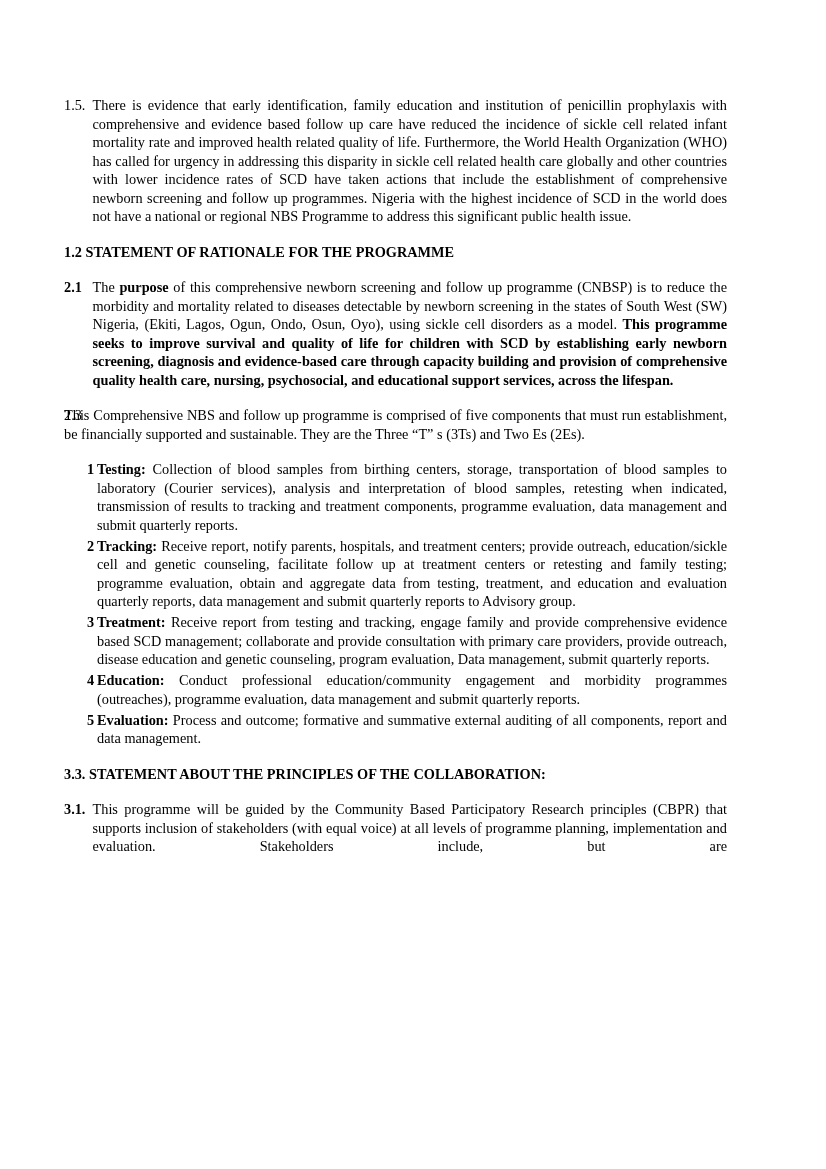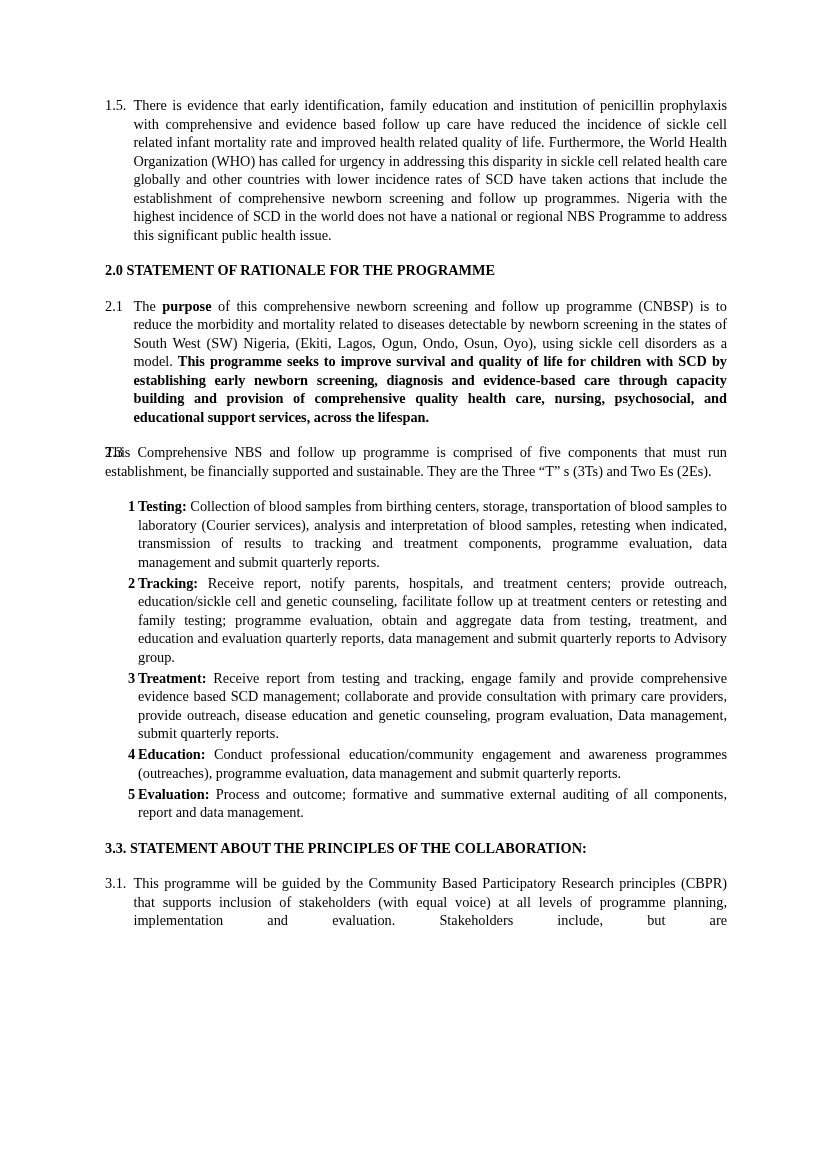--- a/index.html
+++ b/index.html
@@ -7,28 +7,28 @@
     width: 826px;
     height: 1169px;
     background: #ffffff;
     color: #000000;
     font-family: "Liberation Serif", serif;
     font-size: 14.3px;
     line-height: 18.5px;
     overflow: hidden;
   }
   .doc {
-    padding: 96px 99px 0 105px;
+    padding: 96px 99px 0 64px;
     text-align: justify;
   }
   .block { text-align: justify; }
   .block + .block { margin-top: 17px; }
   .para.hang { position: relative; padding-left: 28.5px; }
   .para.hang > .num { position: absolute; left: 0; top: 0; }
-  .num.b { font-weight: normal; }
+  .num.b { font-weight: bold; }
   .heading { font-weight: bold; }
   .b { font-weight: bold; }
   .u { }
   .cont { text-align-last: justify; }
 
   .list .li { position: relative; padding-left: 33px; text-align: justify; }
   .list .li + .li { margin-top: 2.5px; }
   .list .li > .num {
     position: absolute;
     left: 23px;
@@ -41,26 +41,26 @@
   [data-name="paragraph-components-intro"] { margin-top: 19px; }
   [data-name="components-list"] { margin-top: 2px; }
   [data-name="heading-3-0"] { margin-top: 20px; }
   [data-name="paragraph-3-1"] { margin-top: 19px; }
 </style>
 </head>
 <body>
 
 <div class="doc" data-name="document-page">
     <div class="block para hang" data-name="paragraph-1-5"><span class="num" data-name="section-number">1.5.</span><span data-name="text-run">There is evidence that early identification, family education and institution of penicillin prophylaxis with comprehensive and evidence based follow up care have reduced the incidence of sickle cell related infant mortality rate and improved health related quality of life. Furthermore, the World Health Organization (WHO) has called for urgency in addressing this disparity in sickle cell related health care globally and other countries with lower incidence rates of SCD have taken actions that include the establishment of comprehensive newborn screening and follow up programmes. Nigeria with the highest incidence of SCD in the world does not have a national or regional NBS Programme to address this significant public health issue.</span></div>
-    <div class="block heading" data-name="heading-2-0"><span class="b" data-name="text-run">2.0 STATEMENT OF RATIONALE FOR THE PROGRAMME</span></div>
+    <div class="block heading" data-name="heading-2-0"><span class="b" data-name="text-run">1.2 STATEMENT OF RATIONALE FOR THE PROGRAMME</span></div>
     <div class="block para hang" data-name="paragraph-2-1"><span class="num b" data-name="section-number">2.1</span><span data-name="text-run">The </span><span class="b" data-name="text-run">purpose</span><span data-name="text-run"> of this comprehensive newborn screening and follow up programme (CNBSP) is to reduce the morbidity and mortality related to diseases detectable by newborn screening in the states of South West (SW) Nigeria, (Ekiti, Lagos, Ogun, Ondo, Osun, Oyo), using sickle cell disorders as a model. </span><span class="b" data-name="text-run">This programme seeks to improve survival and quality of life for children with SCD by establishing early newborn screening, diagnosis and evidence-based care through capacity building and provision of comprehensive quality health care, nursing, psychosocial, and educational support services, across the lifespan.</span></div>
     <div class="block para hang" data-name="heading-2-3"><span class="num" data-name="section-number">2.3</span></div>
     <div class="block para" data-name="paragraph-components-intro"><span data-name="text-run">This Comprehensive NBS and follow up programme is comprised of five components that must run establishment, be financially supported and sustainable. They are the Three “T” s (3Ts) and Two Es (2Es).</span></div>
     <div class="block list" data-name="components-list">
       <div class="li" data-name="list-item-testing"><span class="num" data-name="list-item-number">1</span><span class="b u" data-name="text-run">Testing</span><span class="b" data-name="text-run">: </span><span data-name="text-run">Collection of blood samples from birthing centers, storage, transportation of blood samples to laboratory (Courier services), analysis and interpretation of blood samples, retesting when indicated, transmission of results to tracking and treatment components, programme evaluation, data management and submit quarterly reports.</span></div>
       <div class="li" data-name="list-item-tracking"><span class="num" data-name="list-item-number">2</span><span class="b u" data-name="text-run">Tracking</span><span class="b" data-name="text-run">: </span><span data-name="text-run">Receive report, notify parents, hospitals, and treatment centers; provide outreach, education/sickle cell and genetic counseling, facilitate follow up at treatment centers or retesting and family testing; programme evaluation, obtain and aggregate data from testing, treatment, and education and evaluation quarterly reports, data management and submit quarterly reports to Advisory group.</span></div>
       <div class="li" data-name="list-item-treatment"><span class="num" data-name="list-item-number">3</span><span class="b u" data-name="text-run">Treatment:</span><span data-name="text-run"> Receive report from testing and tracking, engage family and provide comprehensive evidence based SCD management; collaborate and provide consultation with primary care providers, provide outreach, disease education and genetic counseling, program evaluation, Data management, submit quarterly reports.</span></div>
-      <div class="li" data-name="list-item-education"><span class="num" data-name="list-item-number">4</span><span class="b u" data-name="text-run">Education:</span><span data-name="text-run"> Conduct professional education/community engagement and awareness programmes (outreaches), programme evaluation, data management and submit quarterly reports.</span></div>
+      <div class="li" data-name="list-item-education"><span class="num" data-name="list-item-number">4</span><span class="b u" data-name="text-run">Education:</span><span data-name="text-run"> Conduct professional education/community engagement and morbidity programmes (outreaches), programme evaluation, data management and submit quarterly reports.</span></div>
       <div class="li" data-name="list-item-evaluation"><span class="num" data-name="list-item-number">5</span><span class="b u" data-name="text-run">Evaluation:</span><span data-name="text-run"> Process and outcome; formative and summative external auditing of all components, report and data management.</span></div>
     </div>
     <div class="block heading" data-name="heading-3-0"><span class="b" data-name="text-run">3.3. STATEMENT ABOUT THE PRINCIPLES OF THE COLLABORATION:</span></div>
     <div class="block para hang cont" data-name="paragraph-3-1"><span class="num b" data-name="section-number">3.1.</span><span data-name="text-run">This programme will be guided by the Community Based Participatory Research principles (CBPR) that supports inclusion of stakeholders (with equal voice) at all levels of programme planning, implementation and evaluation. Stakeholders include, but are</span></div>
   </div>
 
 </body></html>

